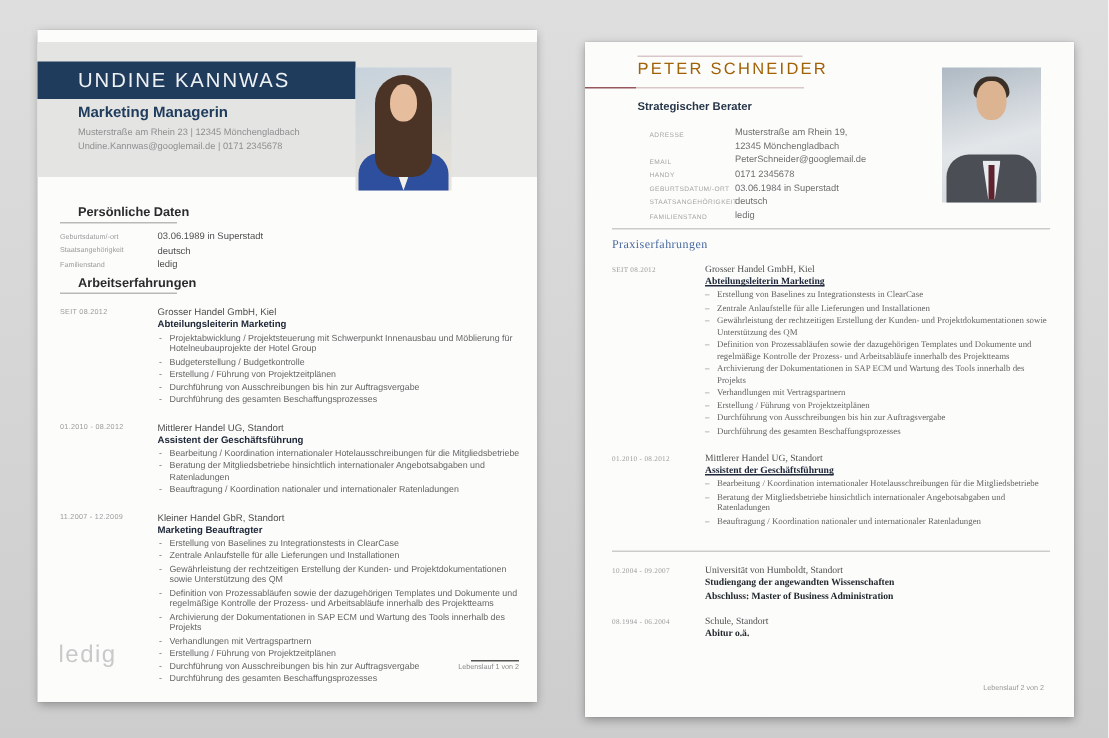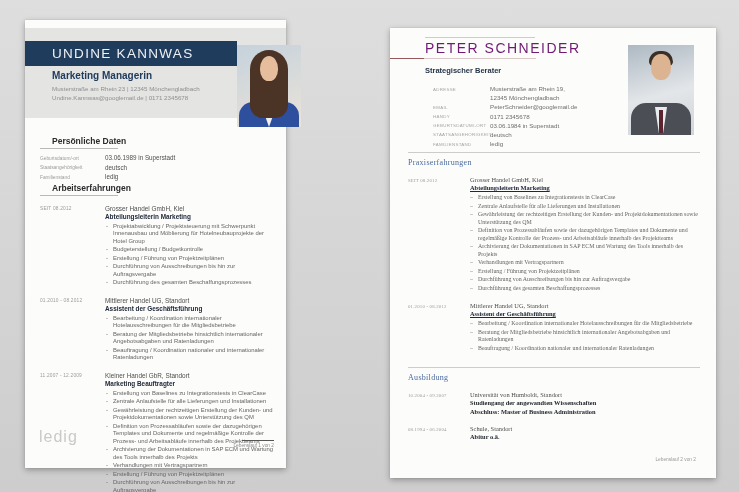--- a/index.html
+++ b/index.html
@@ -3,21 +3,21 @@
 <meta charset="utf-8">
 <style>
   * { margin:0; padding:0; box-sizing:border-box; }
   html,body { width:739px; height:492px; }
   .desktop {
     position:relative; width:739px; height:492px; overflow:hidden;
     background:linear-gradient(#dedede, #cdcdcd);
     font-family:"Liberation Sans", sans-serif;
   }
   .page { position:absolute; background:#fcfcfb; box-shadow:0 2px 6px rgba(0,0,0,.30), 0 0 1px rgba(0,0,0,.15); }
-  .page-left  { left:25px; top:20px;  width:261px; height:448px; }
+  .page-left  { left:25px; top:20px;  width:333px; height:448px; }
   .page-right { left:390px; top:28px; width:326px; height:450px; }
 
   
   .gray-band { position:absolute; left:0; top:8px; width:100%; height:90px; background:#e4e4e3; }
   .navy-banner { position:absolute; left:0; top:21px; width:212px; height:25px; background:#203c5d; display:flex; align-items:center; }
   .l-name { margin-left:27px; font-size:13.5px; letter-spacing:1.3px; color:#eef1f4; white-space:nowrap; }
   .l-title { position:absolute; left:27px; top:50px; font-size:10px; font-weight:bold; color:#203c5d; }
   .l-contact { position:absolute; left:27px; top:64px; font-size:6.2px; color:#8f8f8f; line-height:9px; }
 
   .photo { position:absolute; overflow:hidden; }
@@ -44,21 +44,21 @@
   .bullet { position:relative; padding-left:8px; font-size:5.9px; color:#666; line-height:7.5px; margin-bottom:1px; }
   .bullet::before { content:"-"; position:absolute; left:1px; }
   .page-right .bullet::before { content:"–"; left:0; }
 
   .l-watermark { position:absolute; left:14px; bottom:22px; font-size:16px; color:#c9c9c9; letter-spacing:1px; }
   .l-footer { position:absolute; right:12px; bottom:20px; text-align:right; font-size:4.8px; color:#8a8a8a; }
   .f-line { width:32px; height:1px; background:#555; margin:0 0 2px auto; }
 
   
   .r-topline { position:absolute; left:35px; top:9px; width:110px; height:1px; background:#d9c6c6; }
-  .r-name { position:absolute; left:35px; top:12px; font-size:14px; letter-spacing:1.5px; color:#701a75; white-space:nowrap; }
+  .r-name { position:absolute; left:35px; top:12px; font-size:11px; letter-spacing:1.5px; color:#a16207; white-space:nowrap; }
   .r-underline { position:absolute; left:0; top:30px; width:146px; height:1px;
                  background:linear-gradient(to right,#96585c 0,#96585c 34px,#d9c6c6 34px); }
   .r-title { position:absolute; left:35px; top:38px; font-size:7.5px; font-weight:bold; color:#273649; }
   .r-info { position:absolute; left:43px; top:57px; width:190px; }
   .r-row { display:flex; margin-bottom:2.2px; }
   .r-label { width:57px; flex:none; font-size:4.4px; color:#a5a5a5; text-transform:uppercase; letter-spacing:.3px; padding-top:1.5px; }
   .r-value { font-size:6.2px; color:#6e6e6e; }
 
   .photo-man { left:238px; top:17px; width:66px; height:90px; background:linear-gradient(165deg,#aeb9c3,#e3e6e9 55%,#cfd5da); }
   .pm-body { position:absolute; left:3px; bottom:-6px; width:60px; height:38px; background:#4b4e54; border-radius:15px 15px 0 0; }
@@ -263,21 +263,20 @@
             <div class="bullet">Bearbeitung / Koordination internationaler Hotelausschreibungen für die Mitgliedsbetriebe</div>
                 <div class="bullet">Beratung der Mitgliedsbetriebe hinsichtlich internationaler Angebotsabgaben und Ratenladungen</div>
                 <div class="bullet">Beauftragung / Koordination nationaler und internationaler Ratenladungen</div>
               </div>
           </div>
         </div>
       </div>
 
       <div class="r-section">
         <div class="r-divider"></div>
-        <div class="r-heading">Ausbildung</div>
 
         <div class="entry">
           <span class="e-date">10.2004 - 09.2007</span>
           <div class="e-body">
             <div class="e-company">Universität von Humboldt, Standort</div>
             <div>
 
             <div class="edu-line">Studiengang der angewandten Wissenschaften</div>
                 <div class="edu-line">Abschluss: Master of Business Administration</div>
               </div>

